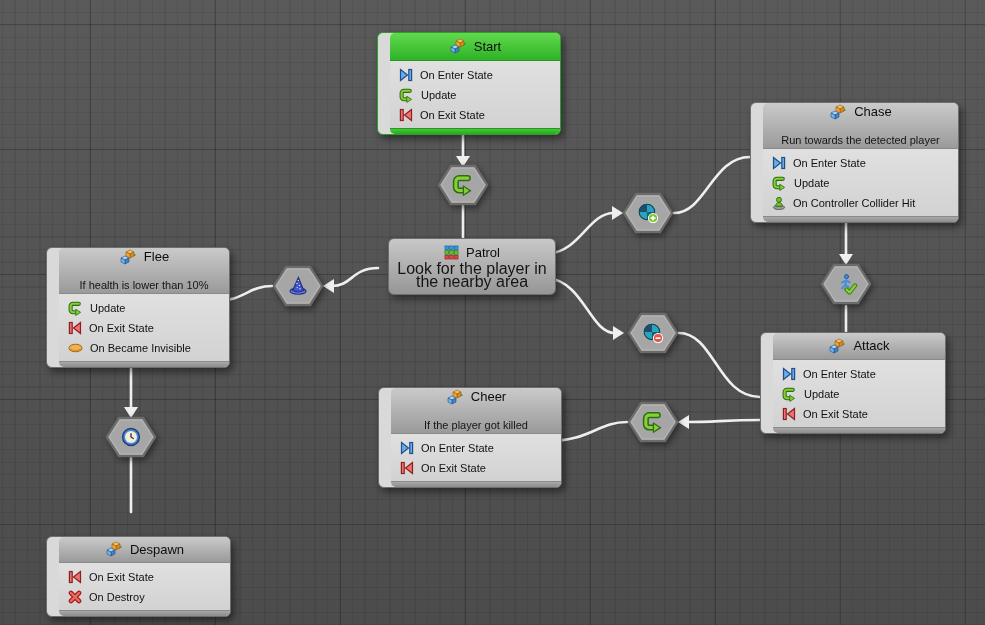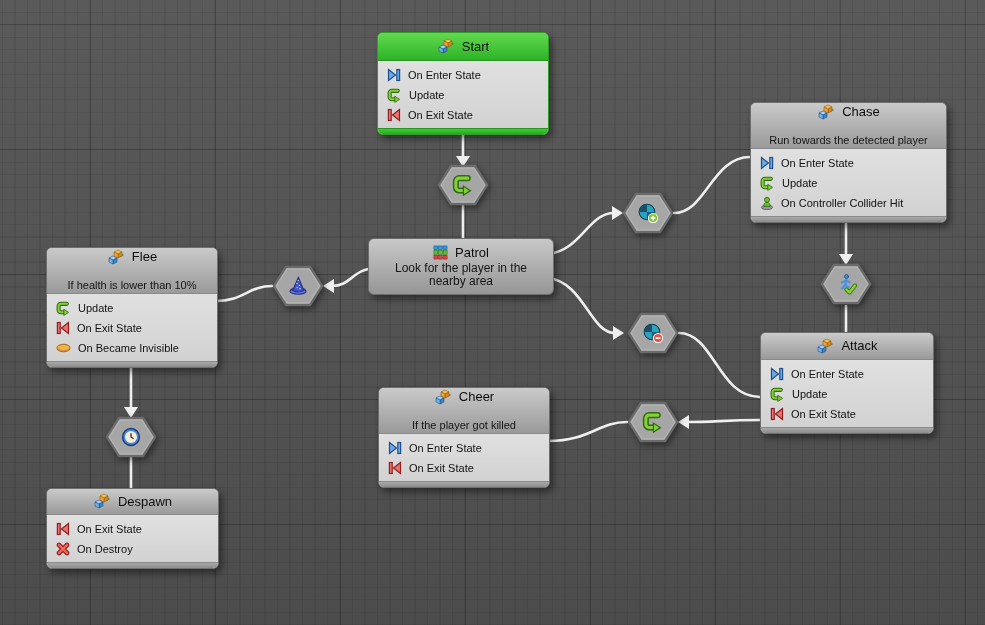--- a/index.html
+++ b/index.html
@@ -14,20 +14,21 @@
       repeating-linear-gradient(90deg, rgba(0,0,0,0.07) 0 1px, transparent 1px 12.5px),
       linear-gradient(#5a5a5a, #4c4c4c);
     background-position: 0 25px, 90px 0, 0 0, 2px 0, 0 0;
   }
   #wires{position:absolute;left:0;top:0;z-index:1;}
   .node{
     position:absolute;z-index:2;border-radius:6px;
     border:1px solid #6e6e6e;
     box-shadow:3px 4px 7px rgba(0,0,0,0.45);
     background:#d9d9d9;
+    padding-left:12px;
   }
   .node.start{border-color:#2f9e26;}
   .hdr{
     border-radius:5px 5px 0 0;
     background:linear-gradient(#cacaca,#9a9a9a);
     border-bottom:1px solid #8a8a8a;
     display:flex;flex-direction:column;justify-content:center;align-items:center;
     padding:3px 6px 4px 6px;box-sizing:border-box;
   }
   .node.start .hdr{background:linear-gradient(#62d94e,#2eb326);border-bottom:1px solid #2a9423;}
@@ -179,40 +180,40 @@
               <circle cx="7" cy="3.8" r="2.5" fill="#6fbf30" stroke="#2f6b10" stroke-width="0.9"></circle>
               <path d="M7 6.4 C4.6 6.4 3.6 8.3 3.9 10.3 H10.1 C10.4 8.3 9.4 6.4 7 6.4 Z" fill="#6fbf30" stroke="#2f6b10" stroke-width="0.9"></path>
             </svg>
         </span>
         <span class="lbl">On Controller Collider Hit</span>
       </div>
     </div>
     <div class="ftr"></div>
   </div>
 
-  <div class="supernode" style="left:368px;top:238px;width:186px;height:57px;">
+  <div class="supernode" style="left:388px;top:238px;width:168px;height:57px;">
     <div class="titlerow" style="display:flex;align-items:center;gap:7px;">
       <span class="icon">
         <svg width="15" height="15" viewBox="0 0 16 16">
           <g stroke-width="0.6">
             <rect x="1" y="1" width="4" height="4" fill="#2e9ae6" stroke="#135a90"></rect>
               <rect x="6" y="1" width="4" height="4" fill="#2e9ae6" stroke="#135a90"></rect>
               <rect x="11" y="1" width="4" height="4" fill="#2e9ae6" stroke="#135a90"></rect>
             <rect x="1" y="6" width="4" height="4" fill="#57c32d" stroke="#2f6b10"></rect>
               <rect x="6" y="6" width="4" height="4" fill="#57c32d" stroke="#2f6b10"></rect>
               <rect x="11" y="6" width="4" height="4" fill="#57c32d" stroke="#2f6b10"></rect>
             <rect x="1" y="11" width="4" height="4" fill="#e04343" stroke="#8f1f1f"></rect>
               <rect x="6" y="11" width="4" height="4" fill="#e04343" stroke="#8f1f1f"></rect>
               <rect x="11" y="11" width="4" height="4" fill="#e04343" stroke="#8f1f1f"></rect>
           </g>
         </svg>
       </span>
       <span class="title" style="font-size:13px;color:#0d0d0d;">Patrol</span>
     </div>
-    <div class="subtitle" style="font-size:12px;color:#151515;text-align:center;line-height:13px;margin-top:2px;">Look for the player in the nearby area</div>
+    <div class="subtitle" style="font-size:16px;color:#151515;text-align:center;line-height:13px;margin-top:2px;">Look for the player in the nearby area</div>
   </div>
 
   <div class="node" style="left:46px;top:247px;width:170px;">
     <div class="hdr" style="height:46px;">
       <div class="titlerow">
         <span class="icon">
           <svg width="18" height="16" viewBox="0 0 18 16">
               <polygon points="2,9 6,7 10,9 6,11" fill="#a8d8f8" stroke="#1e4f8c" stroke-width="0.6"></polygon>
               <polygon points="10,9 10,13 6,15 6,11" fill="#3f85c4" stroke="#1e4f8c" stroke-width="0.6"></polygon>
               <polygon points="2,9 2,13 6,15 6,11" fill="#74b4e8" stroke="#1e4f8c" stroke-width="0.6"></polygon>
@@ -343,21 +344,21 @@
               <path d="M12.5 1.5 L5.5 7 L12.5 12.5 Z" fill="#ef7272" stroke="#8f1f1f" stroke-width="1.2"></path>
               <rect x="1.4" y="1.5" width="2.8" height="11" fill="#ef7272" stroke="#8f1f1f" stroke-width="1.2"></rect>
             </svg>
         </span>
         <span class="lbl">On Exit State</span>
       </div>
     </div>
     <div class="ftr"></div>
   </div>
 
-  <div class="node" style="left:46px;top:488px;width:171px;">
+  <div class="node" style="left:46px;top:536px;width:171px;">
     <div class="hdr" style="height:26px;">
       <div class="titlerow">
         <span class="icon">
           <svg width="18" height="16" viewBox="0 0 18 16">
               <polygon points="2,9 6,7 10,9 6,11" fill="#a8d8f8" stroke="#1e4f8c" stroke-width="0.6"></polygon>
               <polygon points="10,9 10,13 6,15 6,11" fill="#3f85c4" stroke="#1e4f8c" stroke-width="0.6"></polygon>
               <polygon points="2,9 2,13 6,15 6,11" fill="#74b4e8" stroke="#1e4f8c" stroke-width="0.6"></polygon>
               <polygon points="13.5,4.5 16.5,6 13.5,7.5" fill="#6fbf30" stroke="#2f6b10" stroke-width="0.5"></polygon>
               <polygon points="7,3 11,1 15,3 11,5" fill="#f8c455" stroke="#8f5a10" stroke-width="0.6"></polygon>
               <polygon points="15,3 15,7 11,9 11,5" fill="#d98a1f" stroke="#8f5a10" stroke-width="0.6"></polygon>

